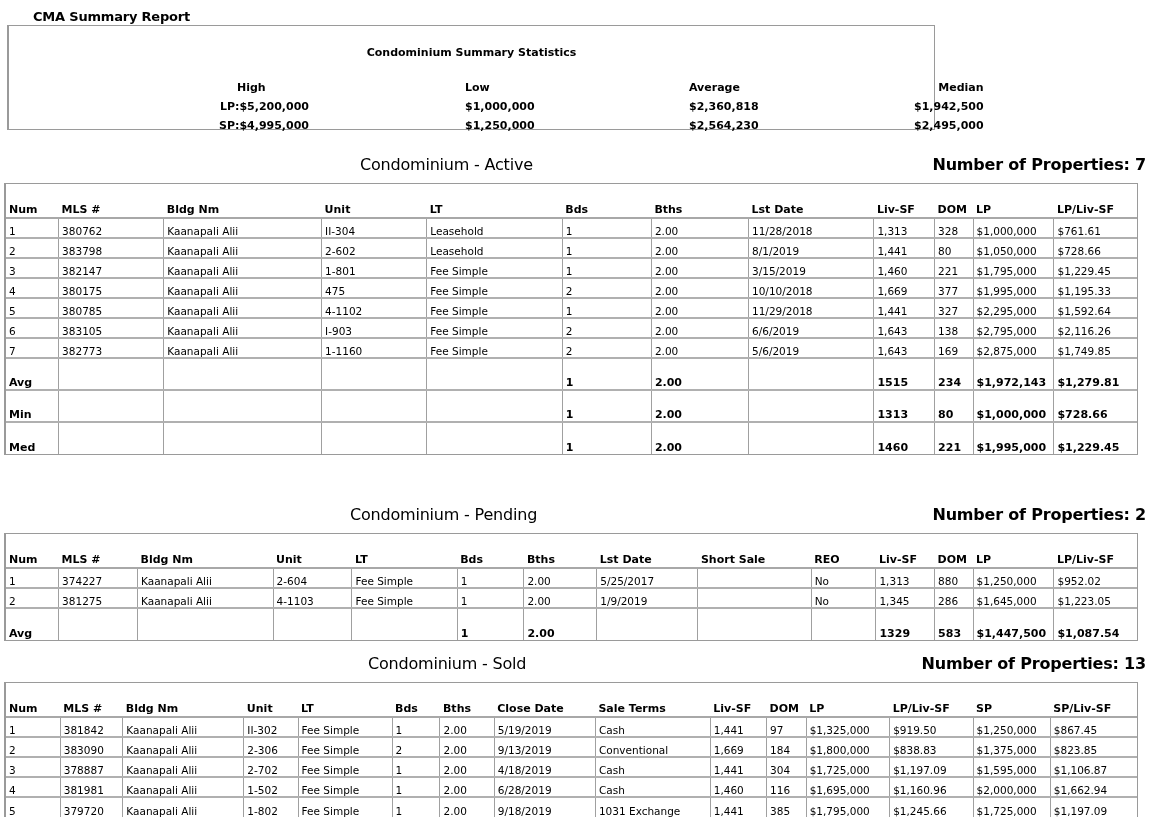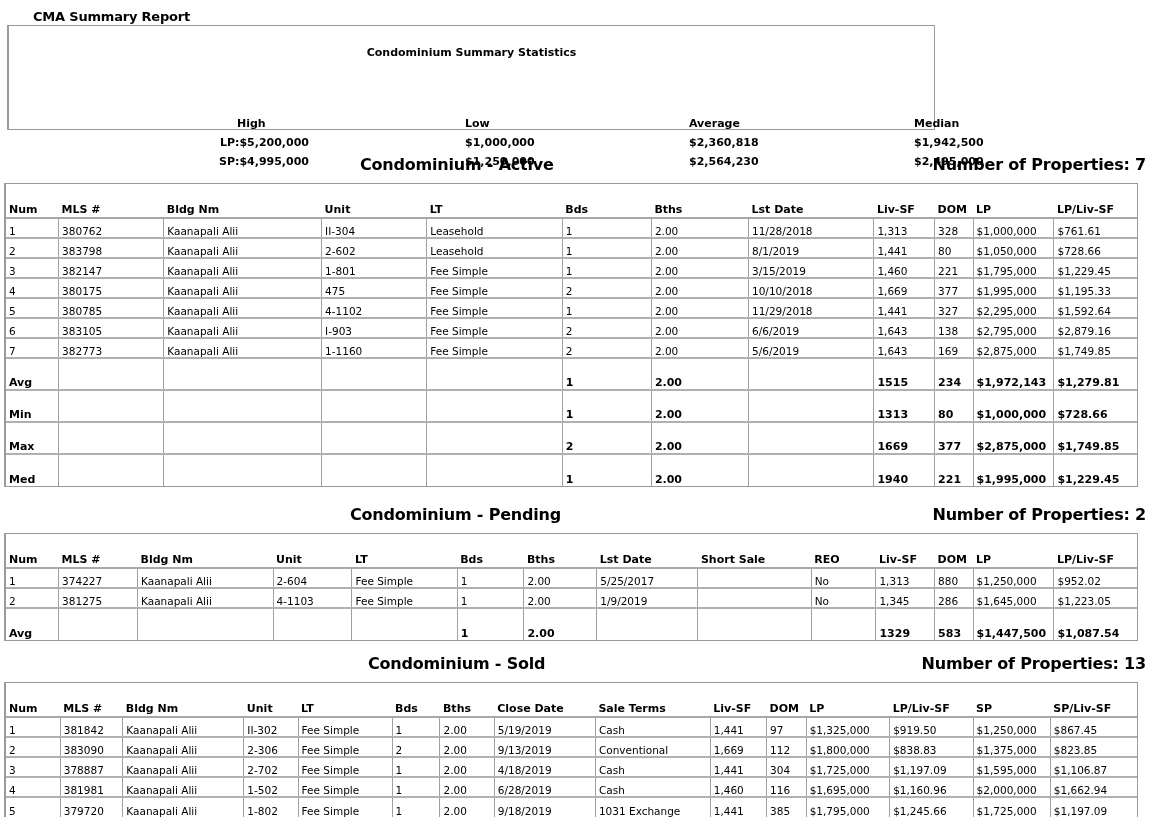--- a/index.html
+++ b/index.html
@@ -4,29 +4,29 @@
 <style>
   * { box-sizing: border-box; margin: 0; padding: 0; }
   html, body { width: 1154px; height: 828px; background: #ffffff; overflow: hidden; }
   body { font-family: "DejaVu Sans", "Liberation Sans", sans-serif; color: #000; position: relative; }
 
   .report-title { position: absolute; left: 15px; top: 9px; font-size: 13px; font-weight: bold; letter-spacing: -0.2px; margin-left: 18px; }
 
   .summary-box { position: absolute; left: 7px; top: 25px; width: 928px; height: 105px; border: 1px solid #9a9a9a; border-left: 2px solid #9a9a9a; }
   .summary-title { position: absolute; left: 0; width: 100%; top: 20px; text-align: center; font-size: 11px; font-weight: bold; }
   .summary-grid { position: absolute; top: 52px; left: 0; width: 100%; font-size: 11px; font-weight: bold; }
-  .summary-col { position: absolute; top: 0; margin-top: 36px; }
+  .summary-col { position: absolute; top: 0; }
   .summary-col div { height: 19px; line-height: 19px; }
   .summary-col.high { left: 190px; width: 110px; text-align: right; }
   .summary-col.high .head { text-align: left; padding-left: 38px; }
   .summary-col.low { left: 456px; }
   .summary-col.avg { left: 680px; }
-  .summary-col.med { left: 905px; }
-
-  .section-heading { position: absolute; font-size: 16px; font-weight: bold; letter-spacing: -0.2px; }
+  .summary-col.med { left: 905px; text-align: right; }
+
+  .section-heading { position: absolute; font-size: 16px; font-weight: normal; letter-spacing: -0.2px; }
   .section-count { position: absolute; right: 8px; font-size: 16px; font-weight: bold; letter-spacing: -0.2px; }
 
   .tbl-wrap { position: absolute; left: 4px; width: 1134px; border: 1px solid #9a9a9a; border-left: 2px solid #9a9a9a; }
   table { border-collapse: collapse; width: 100%; table-layout: fixed; font-size: 11px; }
   th { font-weight: bold; text-align: left; vertical-align: bottom; padding: 0 0 1px 3px; border-bottom: 2px solid #a8a8a8; white-space: nowrap; height: 34px; }
   td { padding: 0 0 0 3px; border-left: 1px solid #a0a0a0; border-bottom: 2px solid #b0b0b0; white-space: nowrap; height: 20px; vertical-align: bottom; font-family: "DejaVu Sans", sans-serif; font-size: 10.5px; overflow: hidden; }
   td:first-child { border-left: none; }
   tr.stat td { height: 32px; font-weight: bold; font-size: 11px; }
   tr:last-child td { border-bottom: none; }
 
@@ -175,21 +175,21 @@
           <td>383105</td>
           <td>Kaanapali Alii</td>
           <td>I-903</td>
           <td>Fee Simple</td>
           <td>2</td>
           <td>2.00</td>
           <td>6/6/2019</td>
           <td>1,643</td>
           <td>138</td>
           <td>$2,795,000</td>
-          <td>$2,879.16</td>
+          <td>$2,116.26</td>
         </tr>
         <tr>
           <td>7</td>
           <td>382773</td>
           <td>Kaanapali Alii</td>
           <td>1-1160</td>
           <td>Fee Simple</td>
           <td>2</td>
           <td>2.00</td>
           <td>5/6/2019</td>
@@ -220,43 +220,29 @@
           <td></td>
           <td>1</td>
           <td>2.00</td>
           <td></td>
           <td>1313</td>
           <td>80</td>
           <td>$1,000,000</td>
           <td>$728.66</td>
         </tr>
         <tr class="stat">
-          <td>Max</td>
-          <td></td>
-          <td></td>
-          <td></td>
-          <td></td>
-          <td>2</td>
-          <td>2.00</td>
-          <td></td>
-          <td>1669</td>
-          <td>377</td>
-          <td>$2,875,000</td>
-          <td>$1,749.85</td>
-        </tr>
-        <tr class="stat">
           <td>Med</td>
           <td></td>
           <td></td>
           <td></td>
           <td></td>
           <td>1</td>
           <td>2.00</td>
           <td></td>
-          <td>1940</td>
+          <td>1460</td>
           <td>221</td>
           <td>$1,995,000</td>
           <td>$1,229.45</td>
         </tr>
       </tbody>
   </table>
 </div>
 
 <div class="section-heading" style="left:350px; top:505px;">Condominium - Pending</div>
 <div class="section-count" style="top:505px;">Number of Properties: 2</div>
@@ -411,21 +397,21 @@
           <td>2</td>
           <td>383090</td>
           <td>Kaanapali Alii</td>
           <td>2-306</td>
           <td>Fee Simple</td>
           <td>2</td>
           <td>2.00</td>
           <td>9/13/2019</td>
           <td>Conventional</td>
           <td>1,669</td>
-          <td>112</td>
+          <td>184</td>
           <td>$1,800,000</td>
           <td>$838.83</td>
           <td>$1,375,000</td>
           <td>$823.85</td>
         </tr>
         <tr>
           <td>3</td>
           <td>378887</td>
           <td>Kaanapali Alii</td>
           <td>2-702</td>

